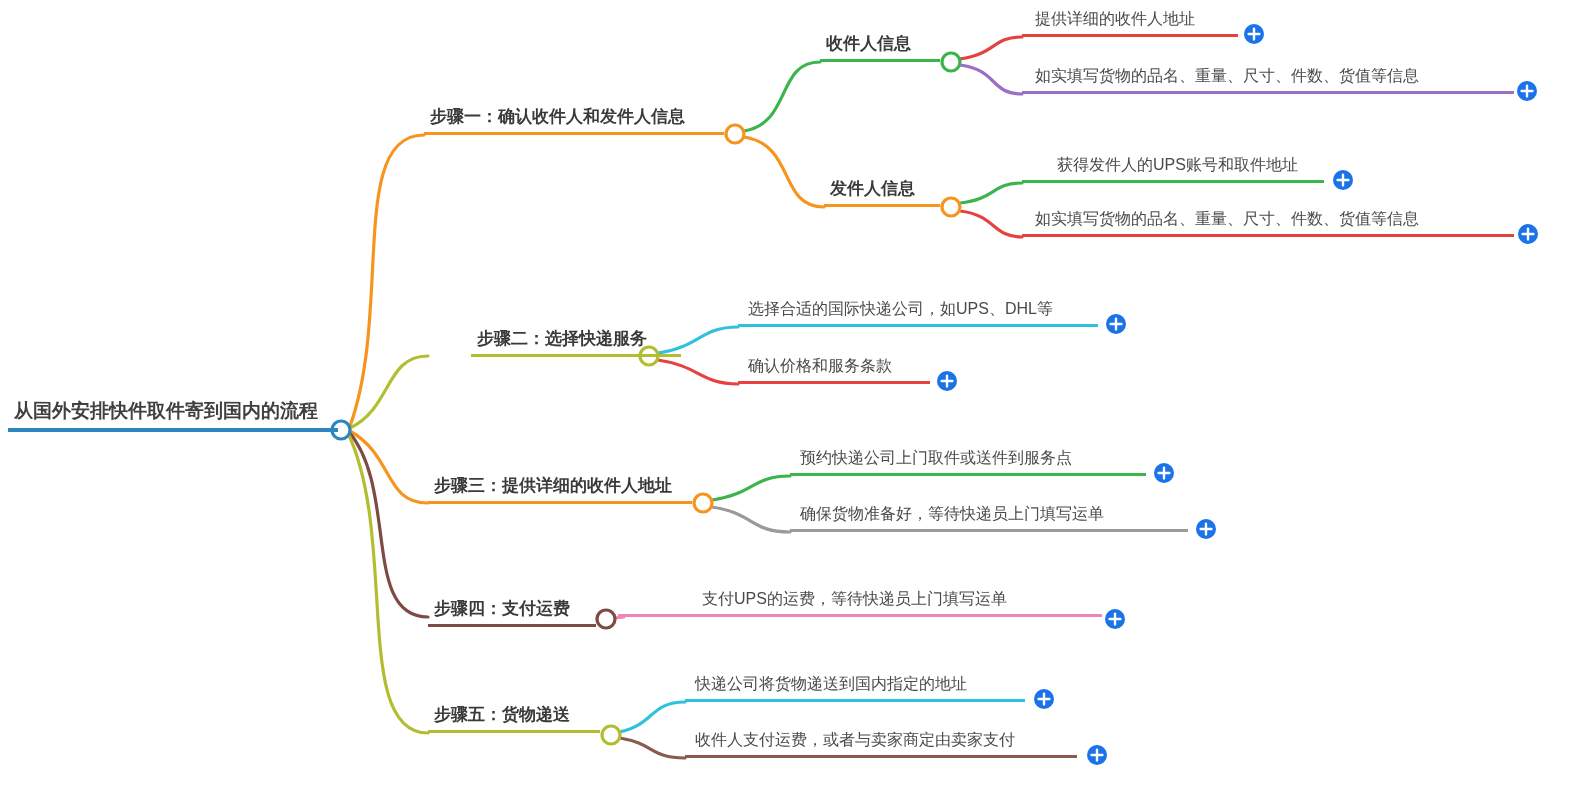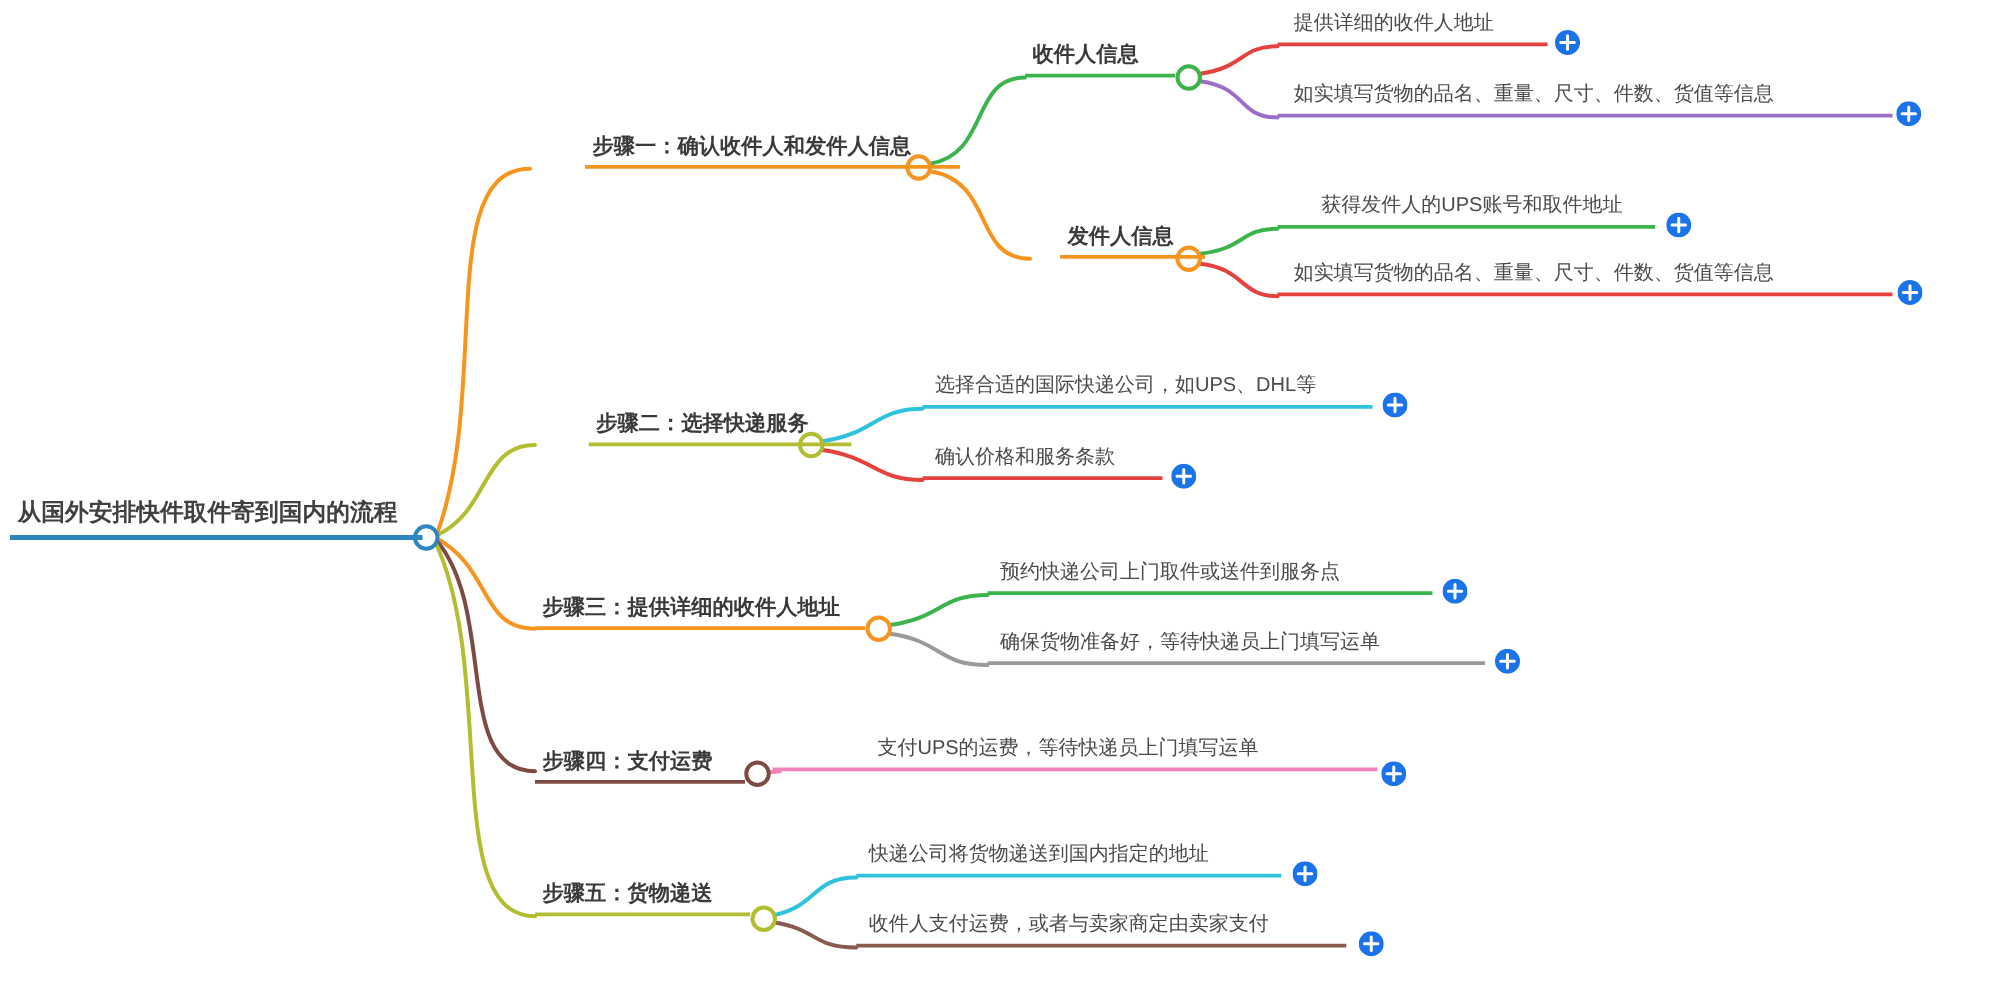--- a/index.html
+++ b/index.html
@@ -49,35 +49,35 @@
       <circle cx="611" cy="735" r="9" style="pointer-events:auto" stroke="#b2bd30"></circle>
       <circle cx="951" cy="62" r="9" style="pointer-events:auto" stroke="#3cb44c"></circle>
       <circle cx="951" cy="207" r="9" style="pointer-events:auto" stroke="#f7941e"></circle>
     </g>
   </svg>
 
   <div class="node rootnode" style="left: 8px; top: 403px; width: 330px; height: 29px; border-bottom: 4px solid rgb(46, 134, 193);">
     <span class="lbl" style="line-height:24px;">从国外安排快件取件寄到国内的流程</span>
   </div>
 
-  <div class="node branch" style="left: 424px; top: 108px; width: 300px; height: 27px; border-bottom: 3px solid rgb(247, 148, 30); margin-left: 44px;">
+  <div class="node branch" style="left: 424px; top: 108px; width: 300px; height: 27px; border-bottom: 3px solid rgb(247, 148, 30);">
     <span class="lbl">步骤一：确认收件人和发件人信息</span>
   </div>
 
   <div class="node branch" style="left: 820px; top: 36px; width: 120px; height: 26px; border-bottom: 3px solid rgb(60, 180, 76);">
     <span class="lbl">收件人信息</span>
   </div>
   <div class="node" style="left: 1022px; top: 10px; width: 216px; height: 27px; border-bottom: 3px solid rgb(229, 65, 62); padding-left: 13px;">
     <span class="lbl">提供详细的收件人地址</span>
   </div>
   <div class="node" style="left: 1022px; top: 66px; width: 492px; height: 28px; border-bottom: 3px solid rgb(155, 110, 200); padding-left: 13px;">
     <span class="lbl">如实填写货物的品名、重量、尺寸、件数、货值等信息</span>
   </div>
 
-  <div class="node branch" style="left: 824px; top: 181px; width: 116px; height: 26px; border-bottom: 3px solid rgb(247, 148, 30); margin-left: 24px;">
+  <div class="node branch" style="left: 824px; top: 181px; width: 116px; height: 26px; border-bottom: 3px solid rgb(247, 148, 30);">
     <span class="lbl">发件人信息</span>
   </div>
   <div class="node" style="left: 1022px; top: 156px; width: 302px; height: 27px; border-bottom: 3px solid rgb(60, 180, 76); padding-left: 13px; justify-content: center;">
     <span class="lbl">获得发件人的UPS账号和取件地址</span>
   </div>
   <div class="node" style="left: 1022px; top: 209px; width: 492px; height: 28px; border-bottom: 3px solid rgb(229, 65, 62); padding-left: 13px;">
     <span class="lbl">如实填写货物的品名、重量、尺寸、件数、货值等信息</span>
   </div>
 
   <div class="node branch" style="left: 428px; top: 330px; width: 210px; height: 27px; border-bottom: 3px solid rgb(178, 189, 48); margin-left: 43px;">

